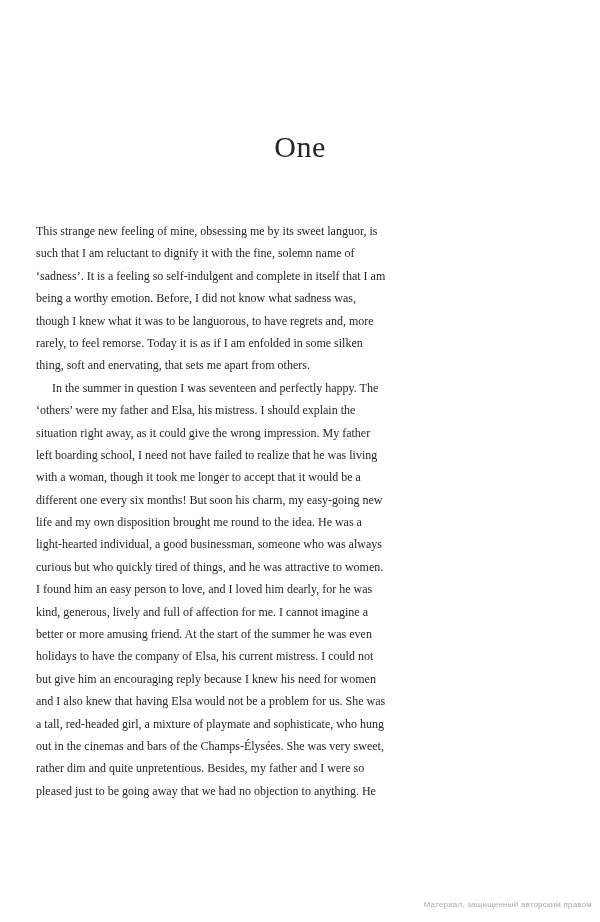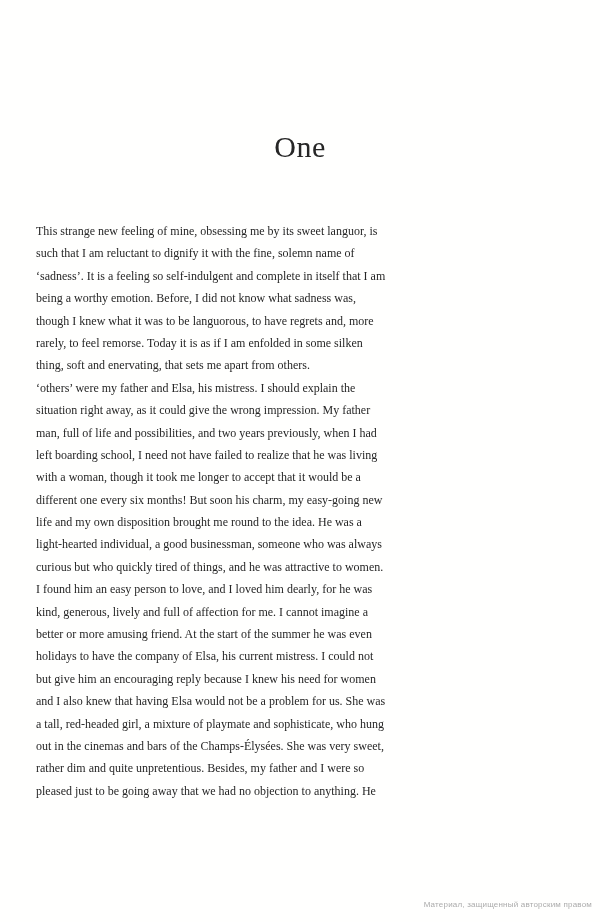--- a/index.html
+++ b/index.html
@@ -64,23 +64,23 @@
   <h1 class="chapter-title">One</h1>
 
   <div class="body-text">
       <div class="line">This strange new feeling of mine, obsessing me by its sweet languor, is</div>
       <div class="line">such that I am reluctant to dignify it with the fine, solemn name of</div>
       <div class="line">‘sadness’. It is a feeling so self-indulgent and complete in itself that I am</div>
       <div class="line">being a worthy emotion. Before, I did not know what sadness was,</div>
       <div class="line">though I knew what it was to be languorous, to have regrets and, more</div>
       <div class="line">rarely, to feel remorse. Today it is as if I am enfolded in some silken</div>
       <div class="line">thing, soft and enervating, that sets me apart from others.</div>
+      <div class="line indent-line">In the summer in question I was seventeen and perfectly happy. The</div>
       <div class="line">‘others’ were my father and Elsa, his mistress. I should explain the</div>
       <div class="line">situation right away, as it could give the wrong impression. My father</div>
-      <div class="line">man, full of life and possibilities, and two years previously, when I had</div>
       <div class="line">left boarding school, I need not have failed to realize that he was living</div>
       <div class="line">with a woman, though it took me longer to accept that it would be a</div>
       <div class="line">different one every six months! But soon his charm, my easy-going new</div>
       <div class="line">life and my own disposition brought me round to the idea. He was a</div>
       <div class="line">light-hearted individual, a good businessman, someone who was always</div>
       <div class="line">curious but who quickly tired of things, and he was attractive to women.</div>
       <div class="line">I found him an easy person to love, and I loved him dearly, for he was</div>
       <div class="line">kind, generous, lively and full of affection for me. I cannot imagine a</div>
       <div class="line">better or more amusing friend. At the start of the summer he was even</div>
       <div class="line">holidays to have the company of Elsa, his current mistress. I could not</div>

